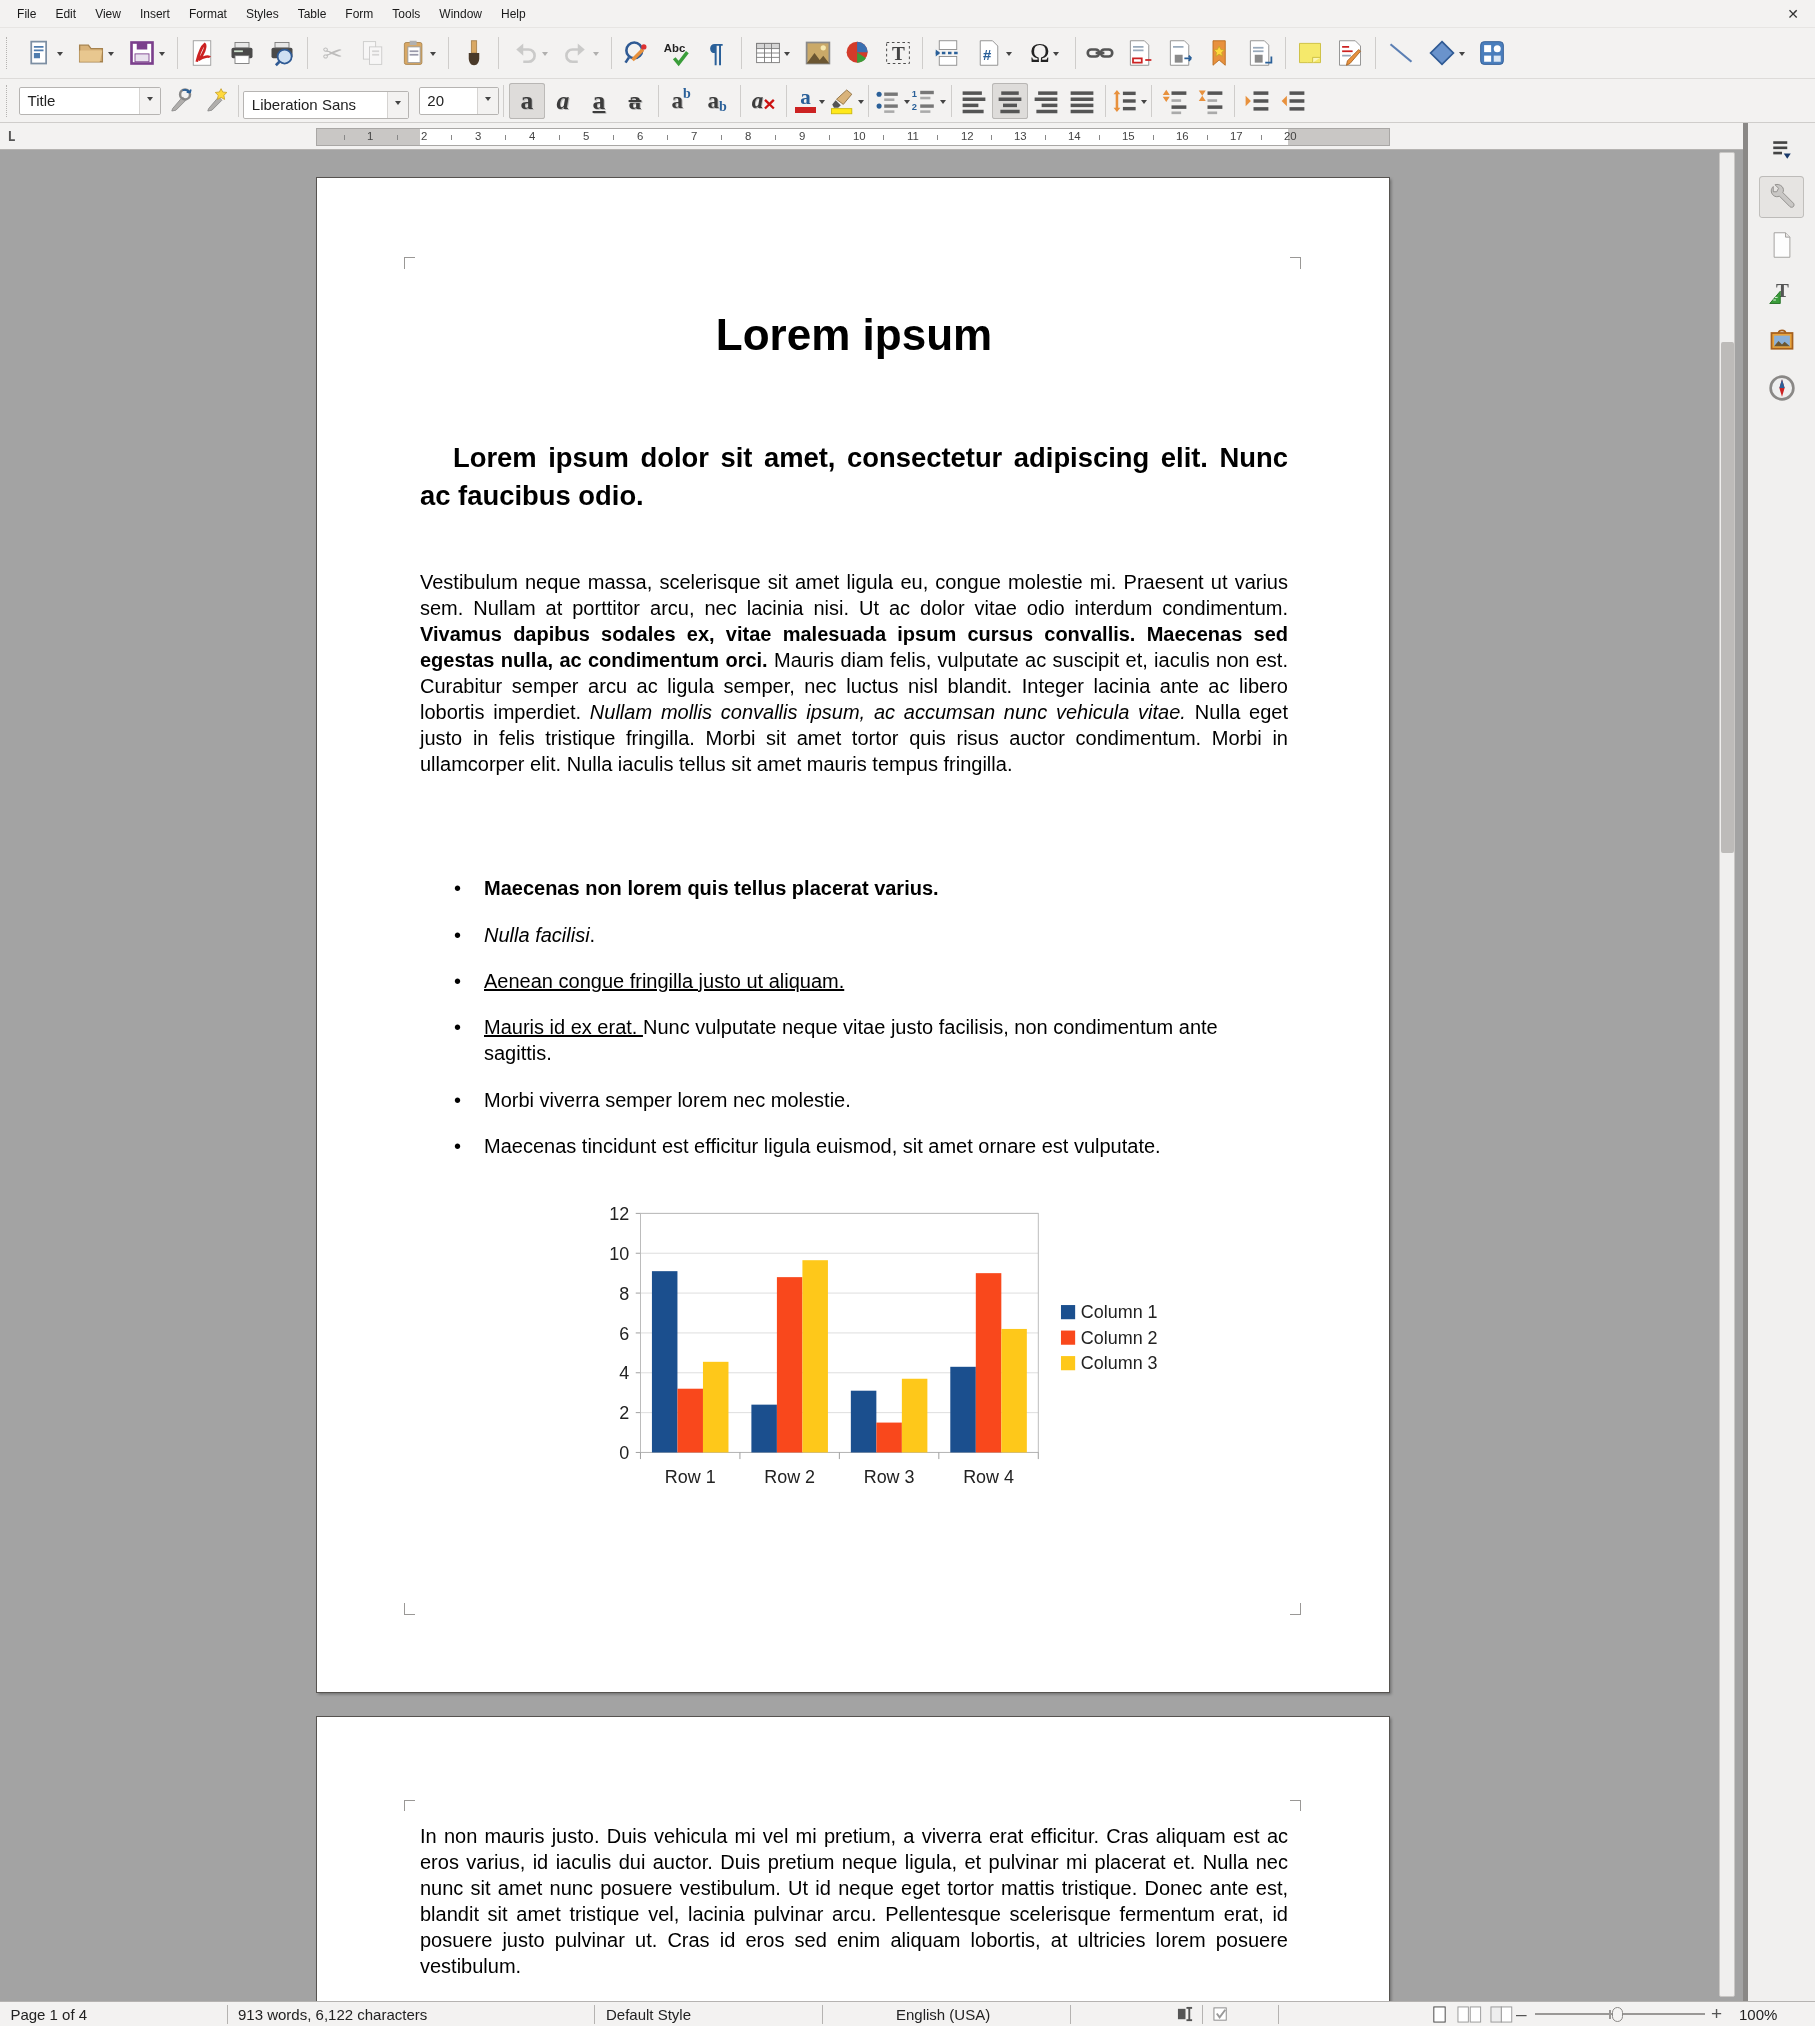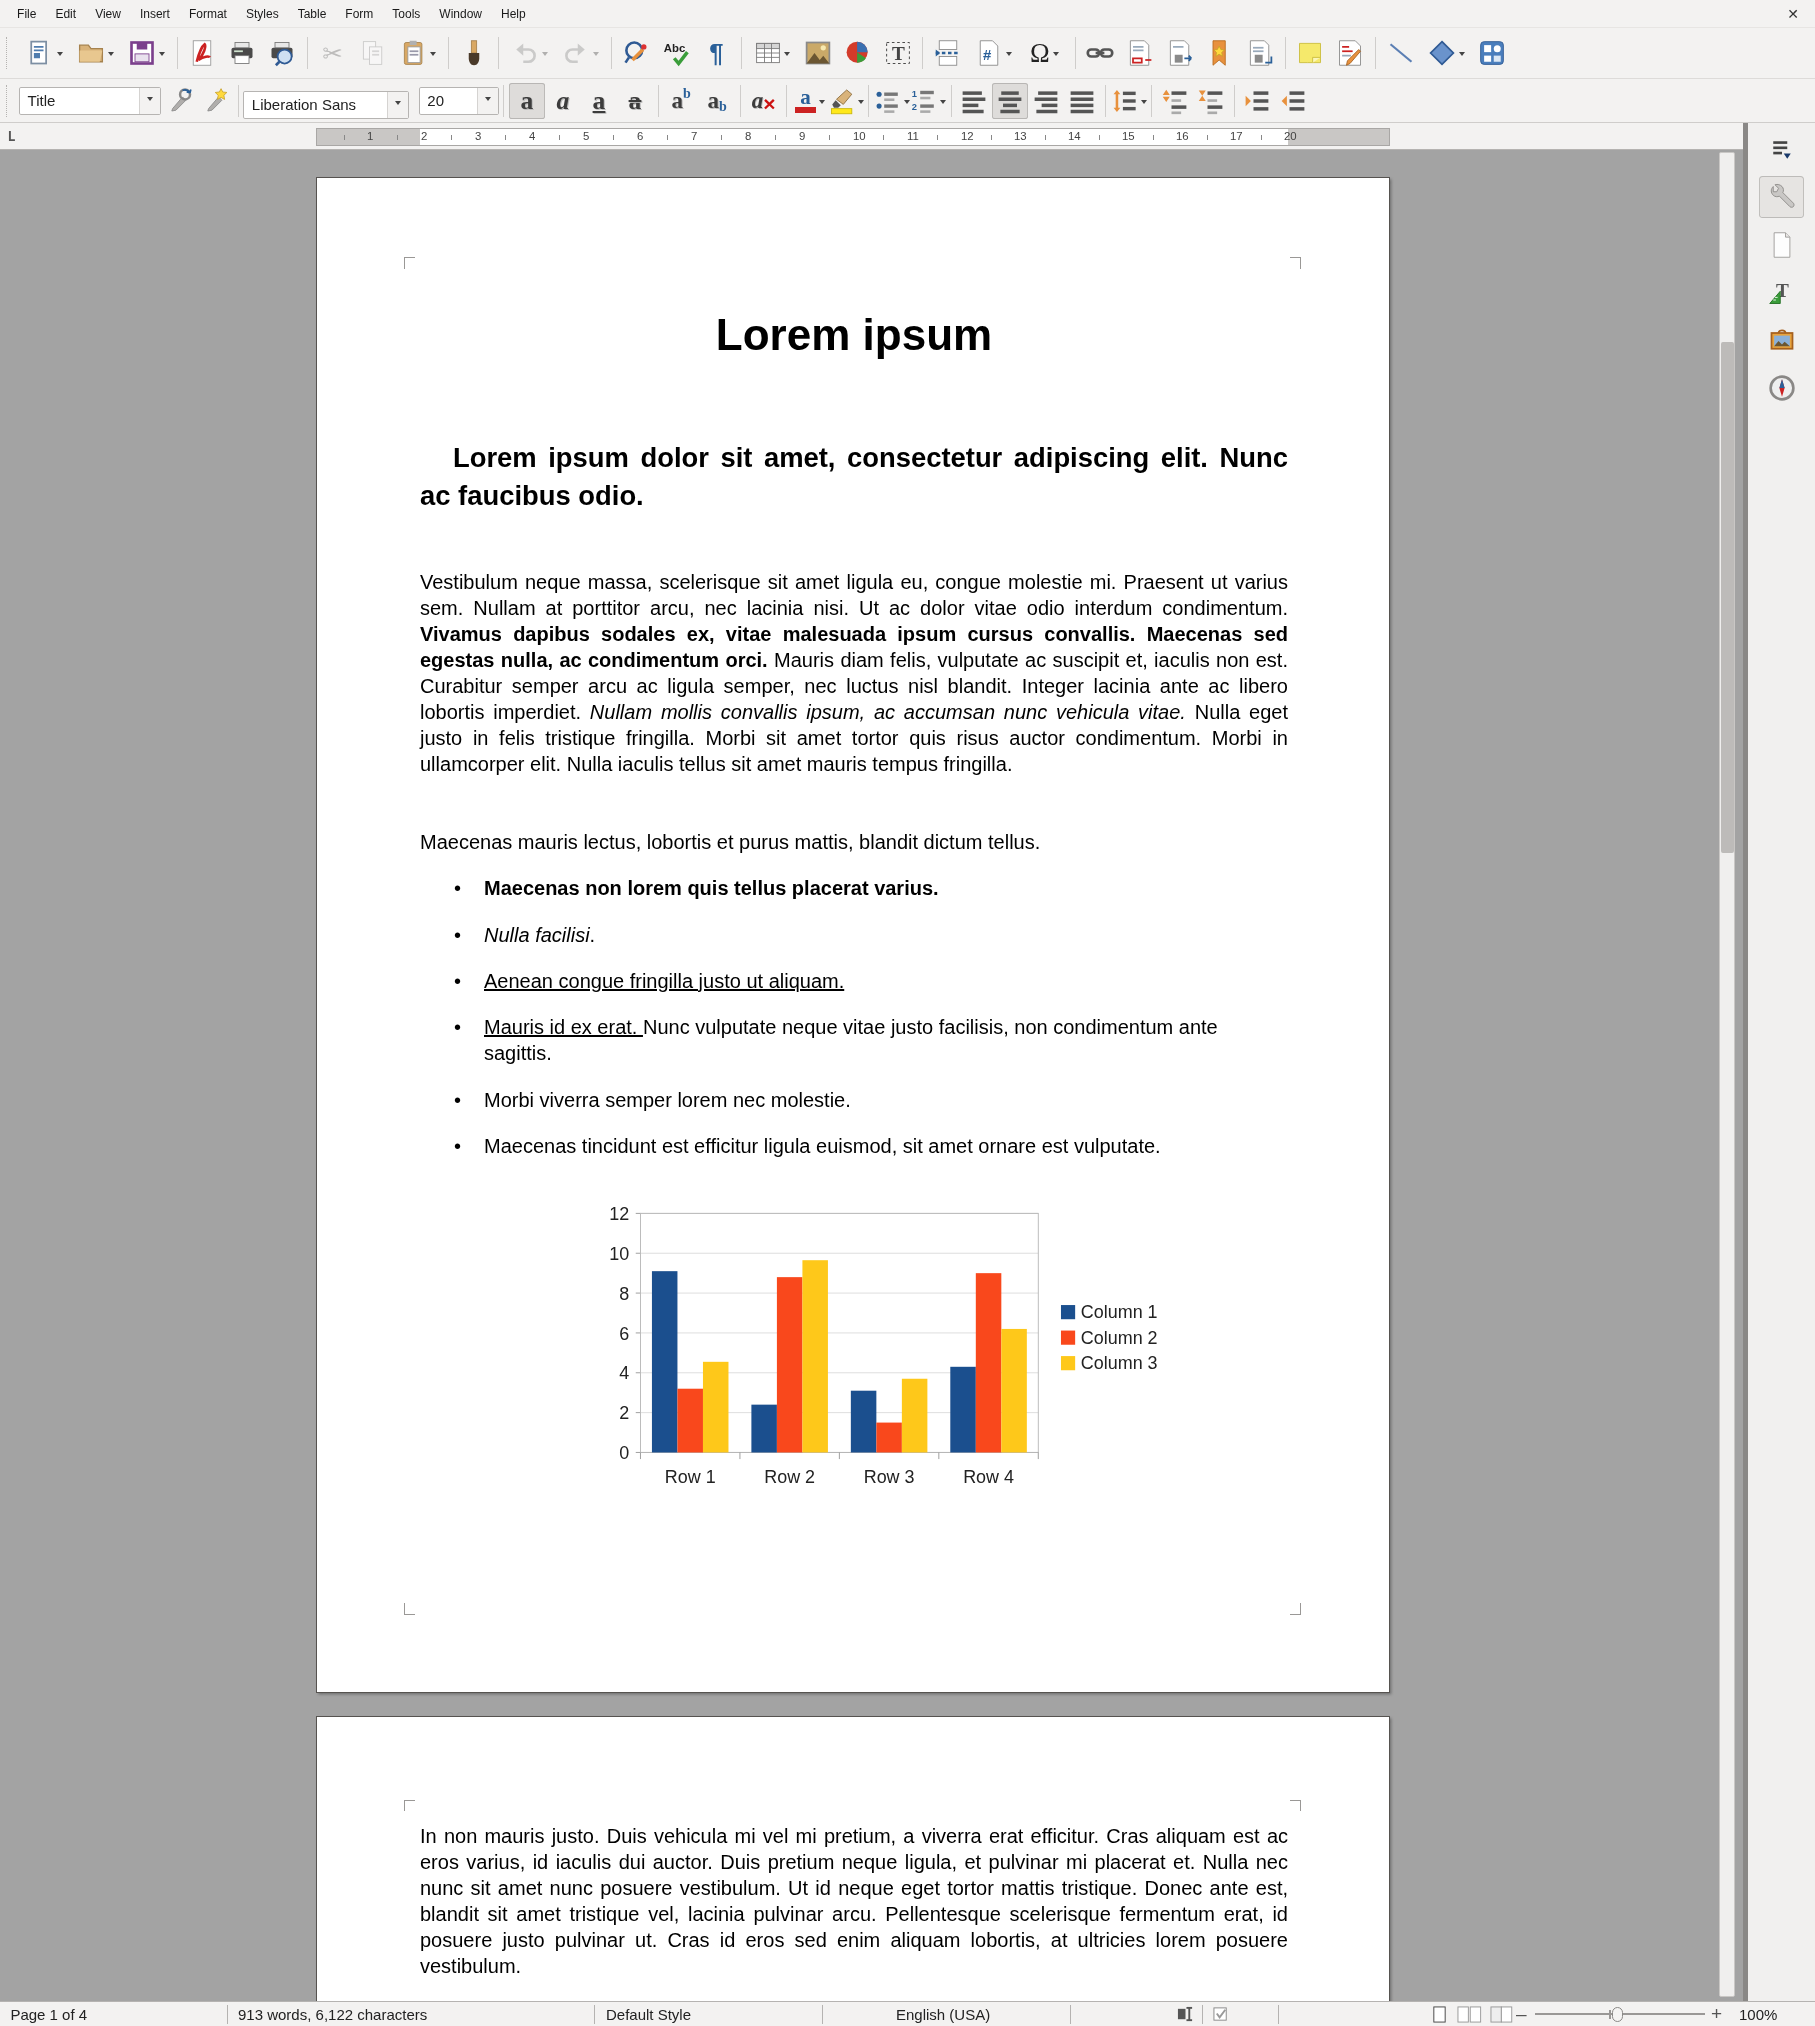--- a/index.html
+++ b/index.html
@@ -604,21 +604,20 @@
 
   <div class="page" id="page1">
     <div class="cmark cm-tl" style="left:87px;top:79px;"></div>
     <div class="cmark cm-tr" style="left:973px;top:79px;"></div>
     <div class="cmark cm-bl" style="left:87px;top:1425px;"></div>
     <div class="cmark cm-br" style="left:973px;top:1425px;"></div>
 
     <div class="doc-title">Lorem ipsum</div>
     <div class="doc-heading">Lorem ipsum dolor sit amet, consectetur adipiscing elit. Nunc ac faucibus odio.</div>
     <div class="para" style="top:391px;"><span>Vestibulum neque massa, scelerisque sit amet ligula eu, congue molestie mi. Praesent ut varius sem. Nullam at porttitor arcu, nec lacinia nisi. Ut ac dolor vitae odio interdum condimentum. </span><span class="b">Vivamus dapibus sodales ex, vitae malesuada ipsum cursus convallis. Maecenas sed egestas nulla, ac condimentum orci. </span><span>Mauris diam felis, vulputate ac suscipit et, iaculis non est. Curabitur semper arcu ac ligula semper, nec luctus nisl blandit. Integer lacinia ante ac libero lobortis imperdiet. </span><span class="i">Nullam mollis convallis ipsum, ac accumsan nunc vehicula vitae. </span><span>Nulla eget justo in felis tristique fringilla. Morbi sit amet tortor quis risus auctor condimentum. Morbi in ullamcorper elit. Nulla iaculis tellus sit amet mauris tempus fringilla.</span></div>
-    <div class="para" style="top:651px;">Maecenas mauris lectus, lobortis et purus mattis, blandit dictum tellus.</div>
 
     <div id="bullets">
 
     <div class="blt">
           <span class="bm">•</span>
           <span class="bt"><span class="b">Maecenas non lorem quis tellus placerat varius.</span></span>
         </div>
         <div class="blt">
           <span class="bm">•</span>
           <span class="bt"><span class="i">Nulla facilisi</span><span>.</span></span>

